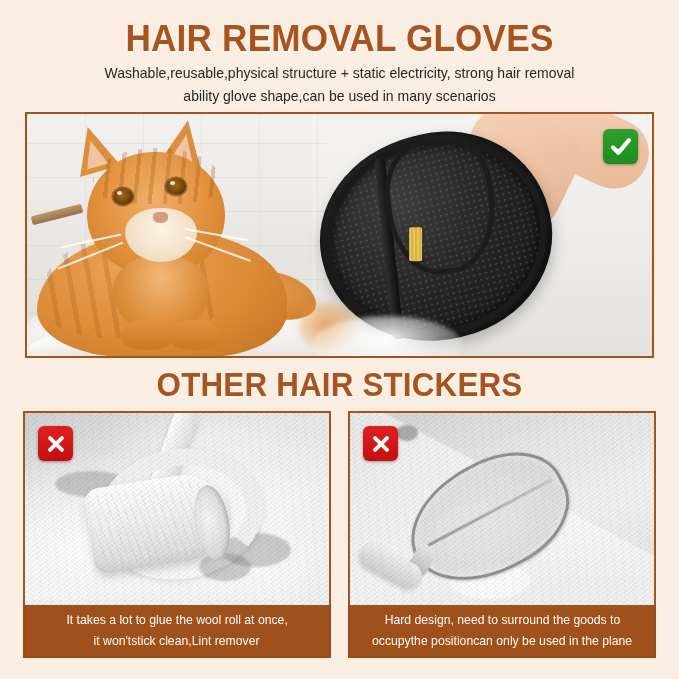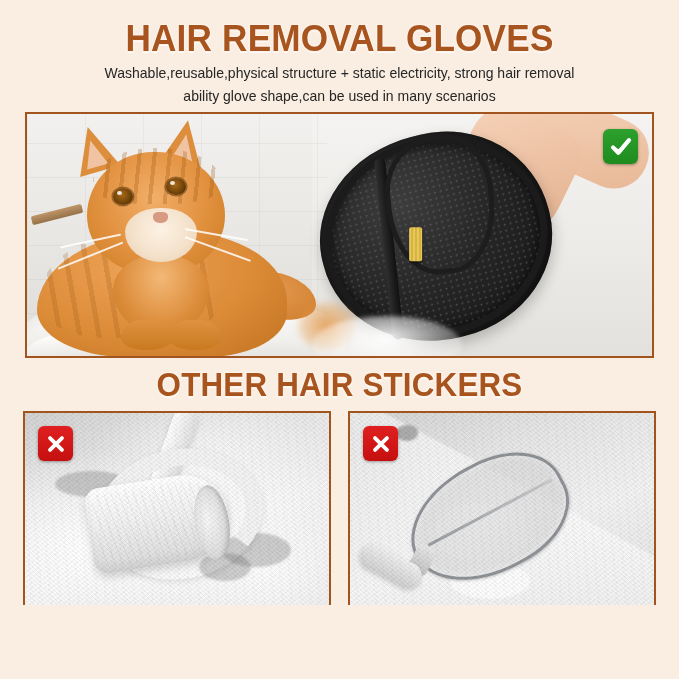--- a/index.html
+++ b/index.html
@@ -674,15 +674,23 @@
       <div class="noise"></div>
 
       <div class="badge badge-x">
         <svg width="22" height="22" viewBox="0 0 24 24">
           <path d="M5.5 5.5 L18.5 18.5 M18.5 5.5 L5.5 18.5" fill="none" stroke="#ffffff" stroke-width="4.2" stroke-linecap="round"></path>
         </svg>
       </div>
     </div>
   </div>
 
-
+  <div class="caption caption-left">
+    <span>It takes a lot to glue the wool roll at once,</span>
+    <span>it won'tstick clean,Lint remover</span>
+  </div>
+
+  <div class="caption caption-right">
+    <span>Hard design, need to surround the goods to</span>
+    <span>occupythe positioncan only be used in the plane</span>
+  </div>
 
 </div>
 
 </body></html>

